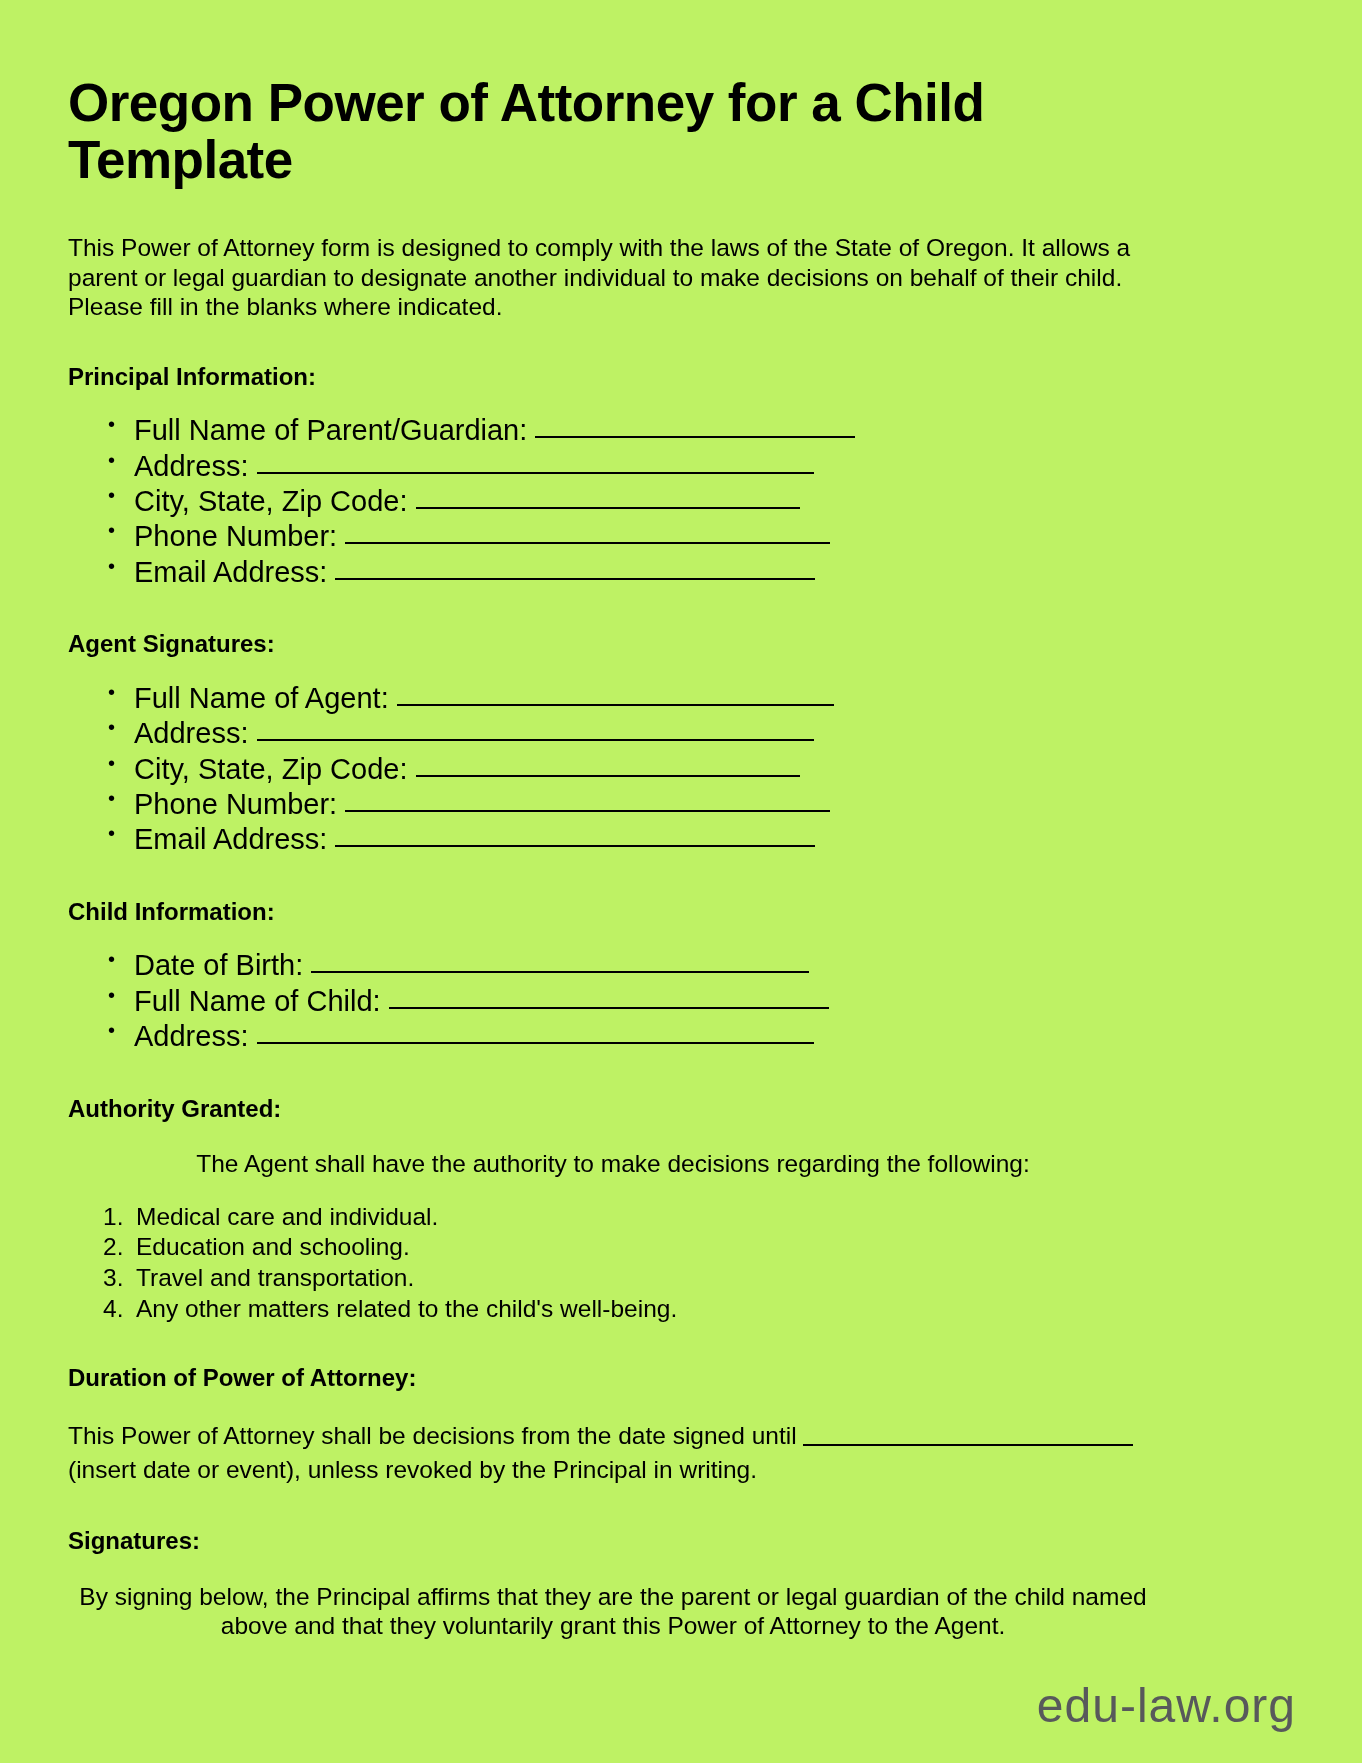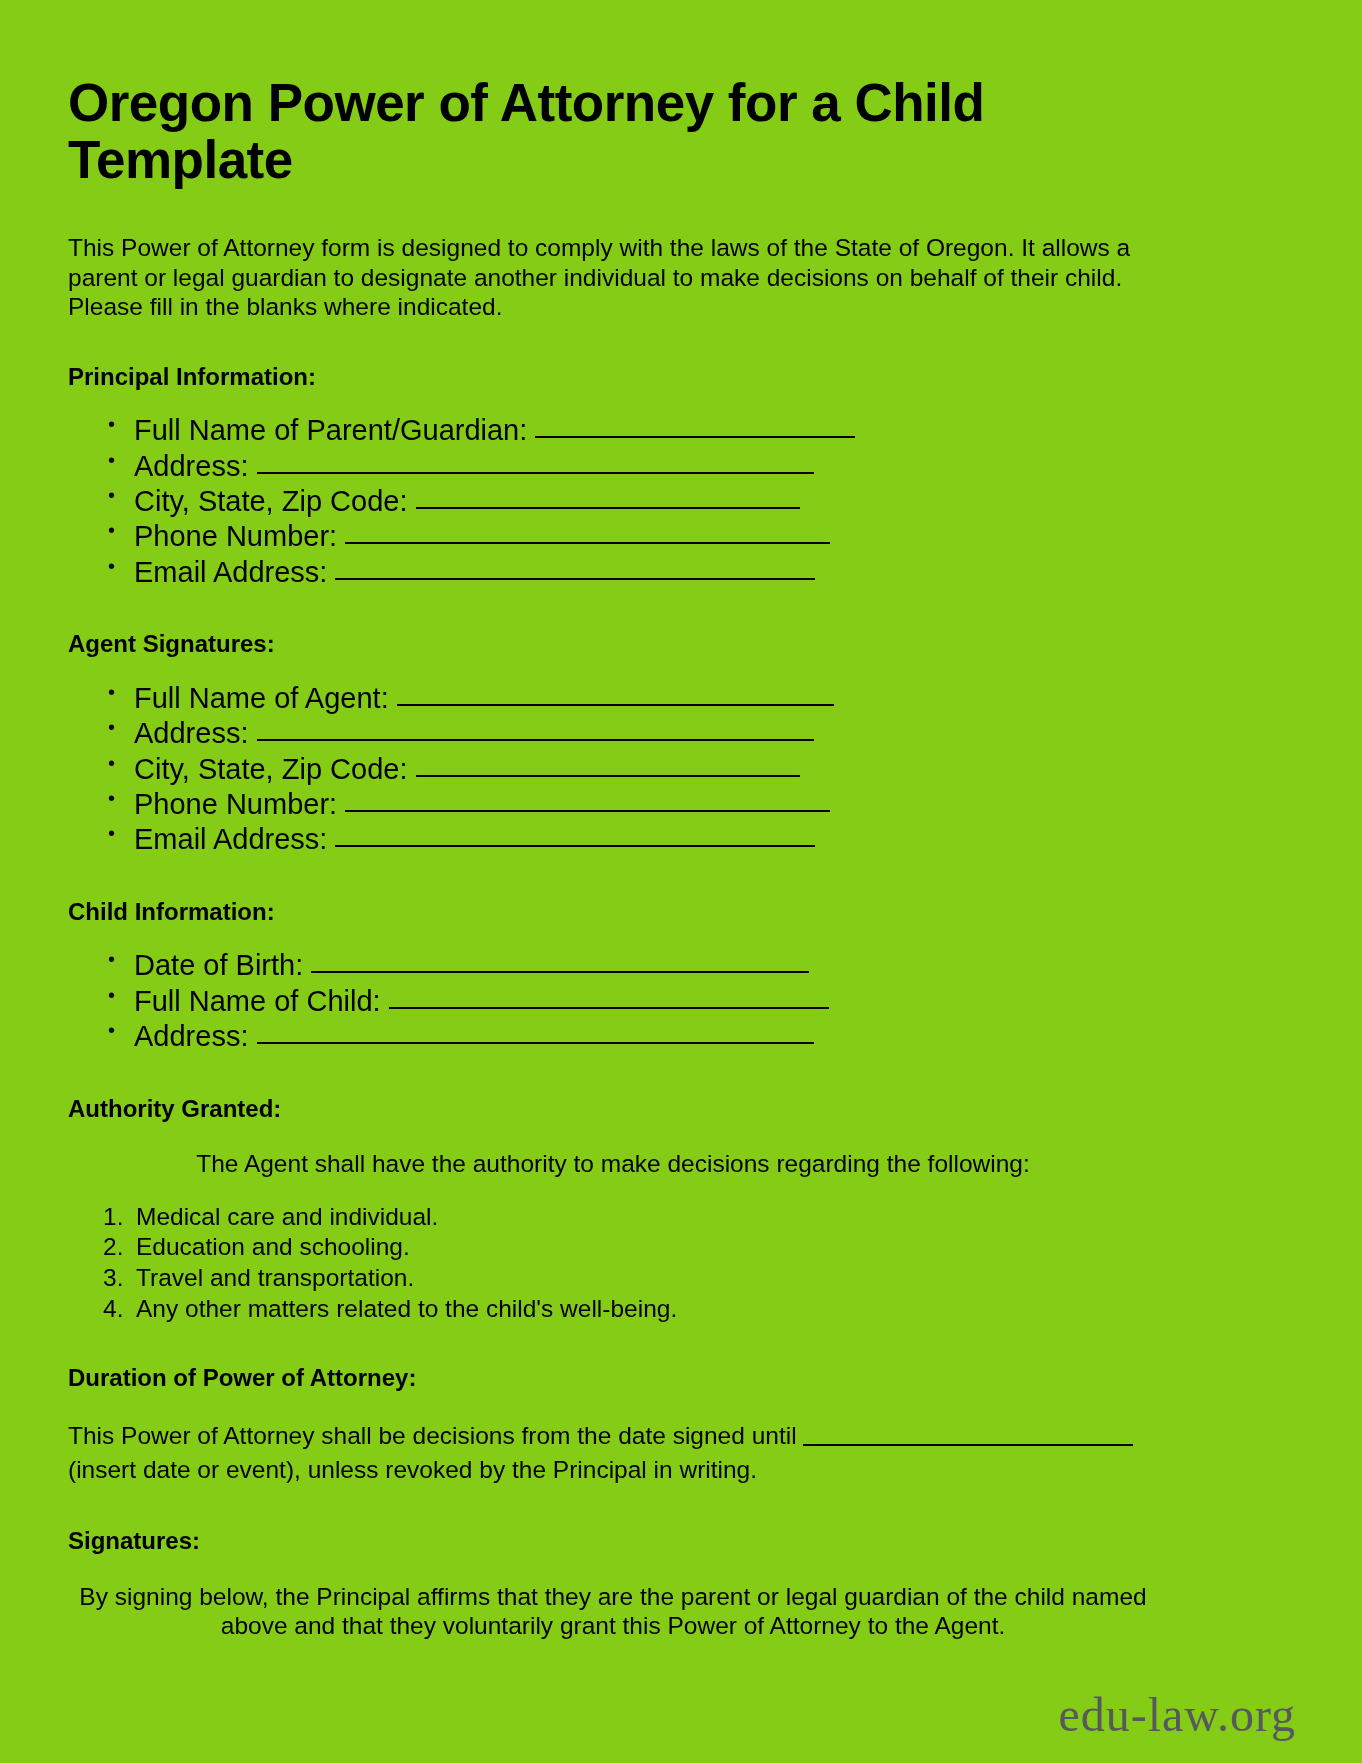--- a/index.html
+++ b/index.html
@@ -10,21 +10,21 @@
   }
   body {
     font-family: "Liberation Sans", sans-serif;
     color: #000000;
     -webkit-font-smoothing: antialiased;
   }
   .page {
     position: relative;
     width: 1362px;
     height: 1763px;
-    background: #84cc16;
+    background: #bef264;
     box-sizing: border-box;
     padding: 62px 70px 0 68px;
     overflow: hidden;
   }
   .doc-title {
     font-size: 53px;
     font-weight: bold;
     line-height: 1.08;
     letter-spacing: -0.5px;
     margin: 0 0 0 0;
@@ -105,22 +105,22 @@
   .inline-blank {
     display: inline-block;
     border-bottom: 2.6px solid #000;
     width: 330px;
     height: 19px;
     vertical-align: -2px;
   }
   .watermark {
     position: absolute;
     right: 66px;
-    bottom: 21px;
-    font-family: Liberation Serif, serif;
+    bottom: 30px;
+    font-family: Liberation Sans, sans-serif;
     font-size: 48px;
     color: #58595b;
     letter-spacing: 1px;
     white-space: nowrap;
   }
 </style>
 </head>
 <body>
 
 <div class="page">

